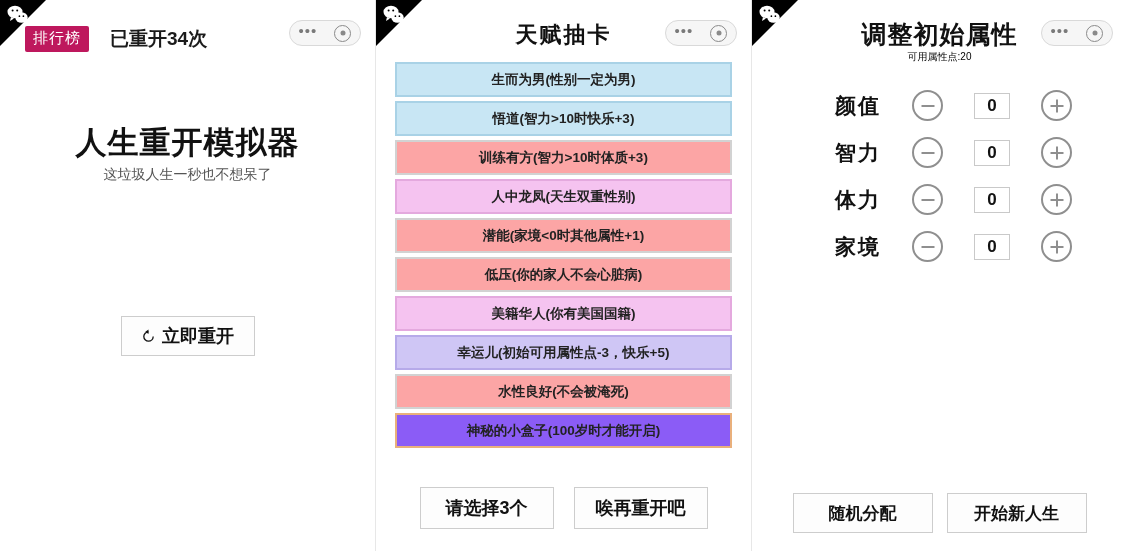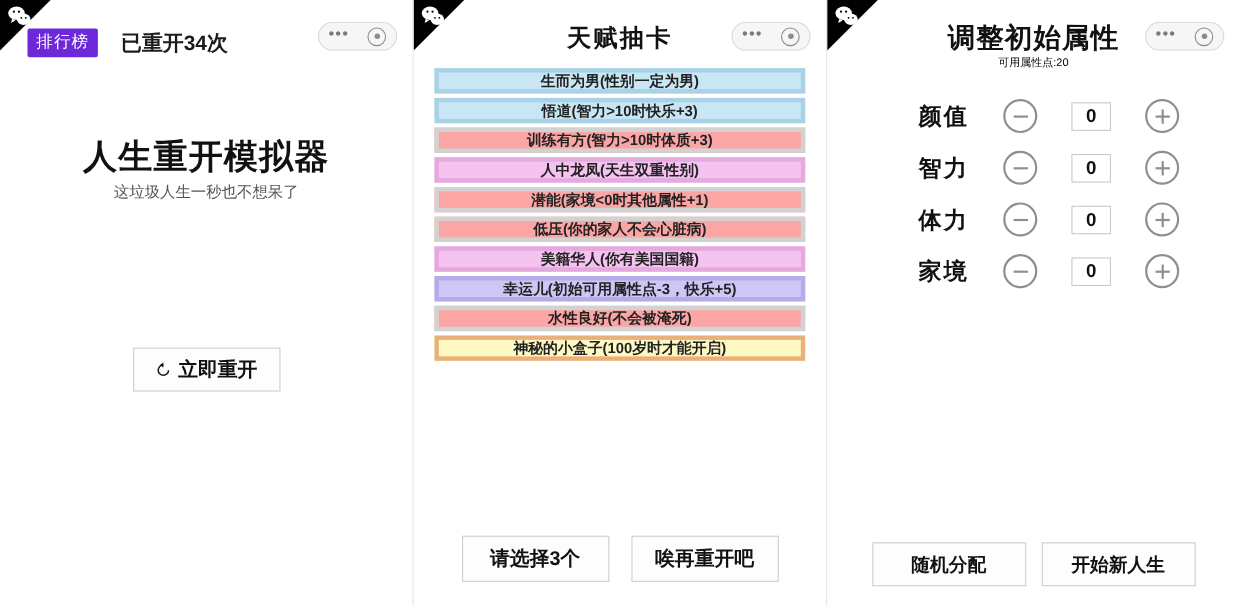--- a/index.html
+++ b/index.html
@@ -92,21 +92,21 @@
     background: #8a8a8a;
     border-radius: 50%;
     transform: translate(-50%, -50%);
   }
 
   
   .rank-badge {
     position: absolute;
     left: 25px;
     top: 26px;
-    background: #6d28d9;
+    background: #be185d;
     color: #ffffff;
     font-size: 15px;
     padding: 3px 8px 4px 8px;
     border-radius: 2px;
     letter-spacing: 1px;
   }
   .reopen-count {
     position: absolute;
     left: 110px;
     top: 26px;
@@ -173,36 +173,36 @@
     color: #111111;
     letter-spacing: 2px;
   }
   .talent-list {
     position: absolute;
     top: 62px;
     left: 19px;
     width: 337px;
   }
   .talent {
-    height: 23px;
+    height: 35px;
     margin-bottom: 4px;
-    border: 4px solid #8b5cf6;
+    border: 2px solid #8b5cf6;
     display: flex;
     align-items: center;
     justify-content: center;
     font-size: 13.5px;
     font-weight: bold;
     color: #222222;
     box-sizing: border-box;
     background: #ffffff;
   }
   .talent.blue   { background: #c8e6f4; border-color: #a9d2e6; }
   .talent.pink   { background: #f5c3f0; border-color: #e4a9de; }
   .talent.purple { background: #cfc6f5; border-color: #b6aae9; }
-  .talent.orange { background: #fef9c3; border-color: #e9b07c; }
+  .talent.orange { background: #8b5cf6; border-color: #e9b07c; }
   .talent.white  { background: #fca5a5; border-color: #d2d2d2; }
 
   .p2-footer {
     position: absolute;
     bottom: 22px;
     left: 0;
     width: 100%;
     display: flex;
     justify-content: center;
     gap: 20px;

